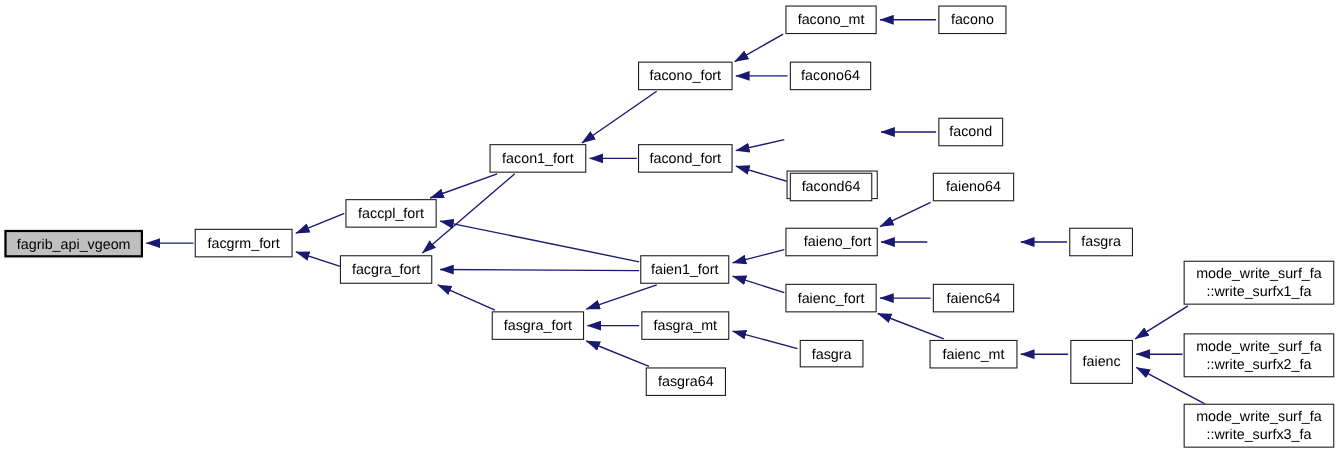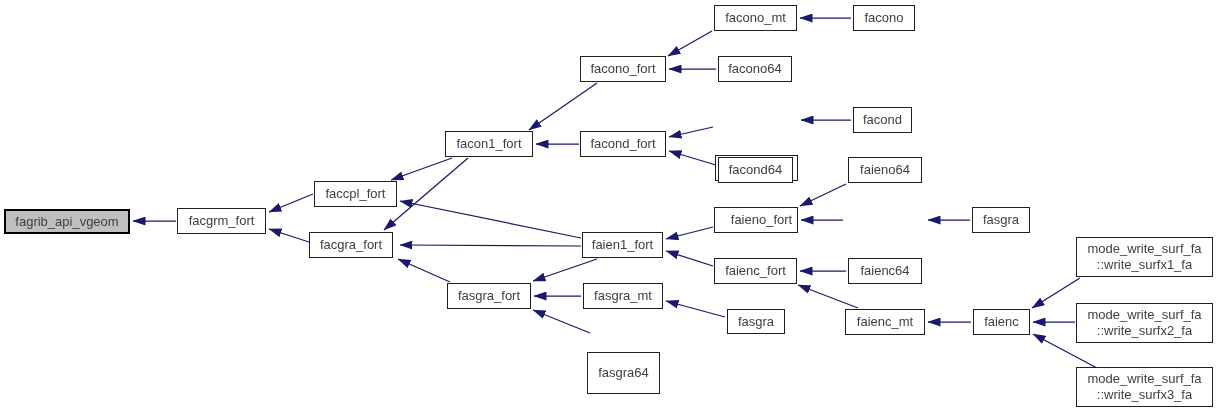--- a/index.html
+++ b/index.html
@@ -15,21 +15,21 @@
     position:absolute;
     box-sizing:border-box;
     background:#ffffff;
     border:1.4px solid #1f1f1f;
     display:flex;
     flex-direction:column;
     align-items:center;
     justify-content:center;
     font-size:13px;
     line-height:1.22;
-    color:#404040;
+    color:#000000;
     white-space:nowrap;
     text-align:center;
     cursor:pointer;
   }
   .node.highlight {
     background:#bfbfbf;
     border:2px solid #000000;
   }
 </style>
 </head>
@@ -97,21 +97,21 @@
     </div>
     <div class="node" style="left: 580px; top: 131px; width: 86px; height: 26px;">
       <span>facond_fort</span>
     </div>
     <div class="node" style="left: 582px; top: 232px; width: 81px; height: 26px;">
       <span>faien1_fort</span>
     </div>
     <div class="node" style="left: 583px; top: 283px; width: 80px; height: 26px;">
       <span>fasgra_mt</span>
     </div>
-    <div class="node" style="left: 587px; top: 352px; width: 73px; height: 42px;">
+    <div class="node" style="left: 587px; top: 334px; width: 73px; height: 26px;">
       <span>fasgra64</span>
     </div>
     <div class="node" style="left: 714px; top: 5px; width: 83px; height: 26px;">
       <span>facono_mt</span>
     </div>
     <div class="node" style="left: 718px; top: 56px; width: 74px; height: 26px;">
       <span>facono64</span>
     </div>
     <div class="node" style="left: 715px; top: 107px; width: 83px; height: 26px; margin-top: 48px;">
       <span>facond_mt</span>
@@ -139,21 +139,21 @@
     </div>
     <div class="node" style="left: 848px; top: 258px; width: 74px; height: 26px;">
       <span>faienc64</span>
     </div>
     <div class="node" style="left: 845px; top: 309px; width: 80px; height: 26px;">
       <span>faienc_mt</span>
     </div>
     <div class="node" style="left: 972px; top: 207px; width: 58px; height: 26px;">
       <span>fasgra</span>
     </div>
-    <div class="node" style="left: 973px; top: 309px; width: 57px; height: 26px;">
+    <div class="node" style="left: 973px; top: 309px; width: 57px; height: 40px;">
       <span>faienc</span>
     </div>
     <div class="node" style="left: 1076px; top: 237px; width: 137px; height: 40px;">
       <span>mode_write_surf_fa</span>
       <span>::write_surfx1_fa</span>
     </div>
     <div class="node" style="left: 1076px; top: 303px; width: 137px; height: 40px;">
       <span>mode_write_surf_fa</span>
       <span>::write_surfx2_fa</span>
     </div>

